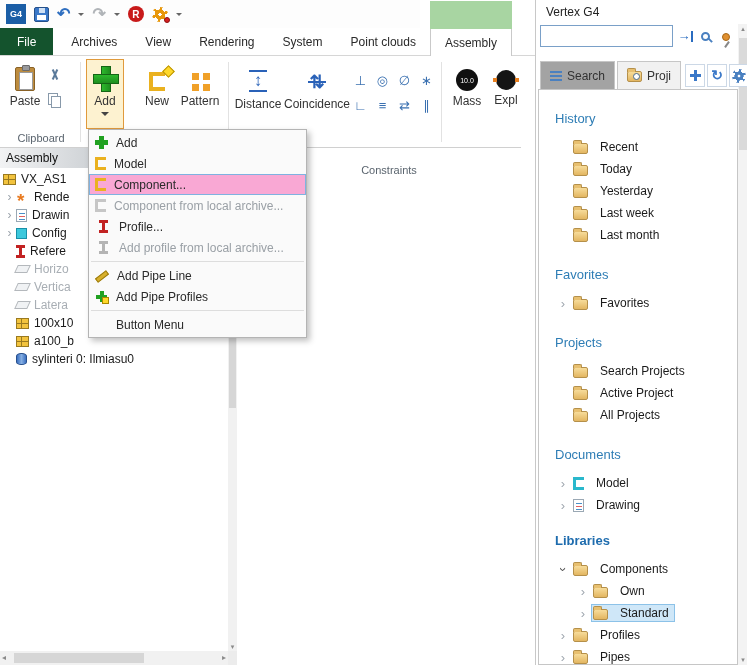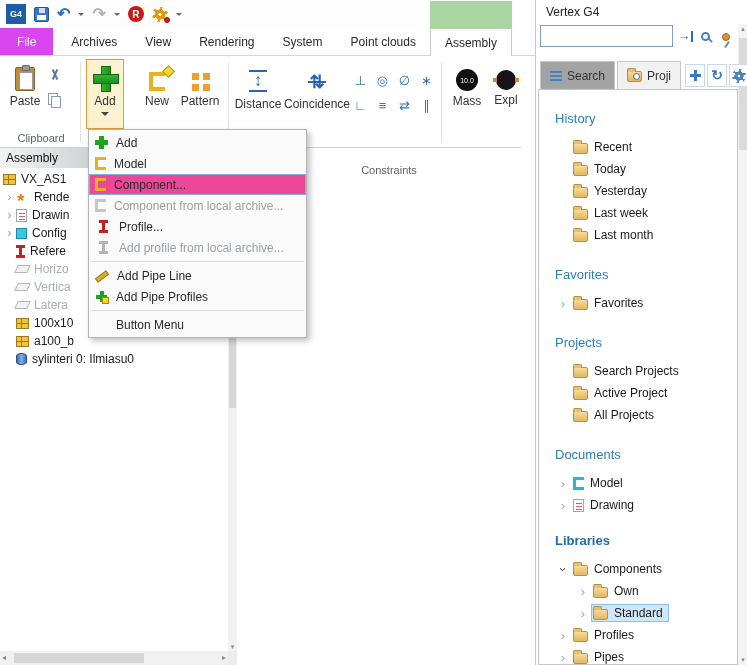--- a/index.html
+++ b/index.html
@@ -19,21 +19,21 @@
 .ic-gears{width:16px;height:15px;border-radius:50%;position:relative;
  background:radial-gradient(circle at 50% 50%, #fff 0 1.5px, transparent 1.6px),
             radial-gradient(circle at 50% 50%, #e8970a 0 5px, transparent 5.1px),
             repeating-conic-gradient(#e8970a 0deg 22deg, transparent 22deg 60deg);}
 .ic-gears b{position:absolute;right:-2px;bottom:-1px;width:6px;height:6px;border-radius:50%;background:#d42020;border:1px solid #901010;}
 .mini-dd{width:0;height:0;border:3px solid transparent;border-top-color:#666;margin-top:3px;}
 
 
 .menubar{position:absolute;left:0;top:28px;width:535px;height:28px;display:flex;align-items:stretch;border-bottom:1px solid #d6d6d6;background:#fff;z-index:1;}
 .mtab{padding:0 14px;display:flex;align-items:center;font-size:12px;color:#2a2a2a;cursor:pointer;white-space:nowrap;}
-.mtab.file{background:#d946ef;color:#fff;padding:0 17px;margin-right:4px;}
+.mtab.file{background:#14532d;color:#fff;padding:0 17px;margin-right:4px;}
 .mtab.active{position:relative;background:#fff;border:1px solid #c9c9c9;border-bottom:none;margin-bottom:-1px;z-index:3;}
 .mtab.active::before{content:"";position:absolute;left:-1px;top:-28px;width:calc(100% + 2px);height:28px;background:#a8d5a2;}
 
 
 .ribbon{position:absolute;left:0;top:56px;width:521px;height:92px;background:#fff;border-bottom:1px solid #d0d0d0;}
 .rb{position:absolute;display:flex;flex-direction:column;align-items:center;gap:3px;padding-top:5px;cursor:pointer;}
 .rb-label{font-size:12px;color:#333;white-space:nowrap;}
 #btn-paste{left:6px;top:6px;width:38px;height:66px;}
 .rb-smalls{position:absolute;left:48px;top:12px;display:flex;flex-direction:column;gap:12px;}
 #btn-add{left:86px;top:3px;width:38px;height:70px;border:1px solid #e09a3c;background:#fdf2d0;}
@@ -112,21 +112,21 @@
 .l-hscroll{position:absolute;left:0;top:651px;width:228px;height:14px;background:#f1f1f1;z-index:5;}
 .l-hscroll::before{content:"◂";position:absolute;left:2px;top:2px;font-size:8px;color:#8a8a8a;}
 .l-hscroll::after{content:"▸";position:absolute;right:2px;top:2px;font-size:8px;color:#8a8a8a;}
 .l-hthumb{position:absolute;left:14px;top:2px;width:130px;height:10px;background:#d6d6d6;}
 .l-corner{position:absolute;left:228px;top:651px;width:9px;height:14px;background:#ececec;z-index:5;}
 
 
 .add-menu{position:absolute;left:88px;top:129px;width:219px;background:#fafafa;border:1px solid #b4b4b4;box-shadow:3px 3px 6px rgba(0,0,0,.25);z-index:20;padding:2px 0;}
 .m-item{height:21px;display:flex;align-items:center;gap:8px;padding:0 10px 0 6px;font-size:12px;color:#2a2a2a;cursor:pointer;}
 .m-item.disabled{color:#9aa0a6;}
-.m-item.sel{background:#ec4899;box-shadow:inset 0 0 0 1px #7fb2e0;}
+.m-item.sel{background:#f9a8d4;box-shadow:inset 0 0 0 1px #7fb2e0;}
 .m-ic{width:16px;display:flex;justify-content:center;}
 .m-sep{height:1px;background:#ddd;margin:3px 2px;}
 .ic-add-plus{width:13px;height:13px;background-image:linear-gradient(#21a121,#21a121),linear-gradient(#21a121,#21a121);background-size:13px 5px,5px 13px;background-position:center;background-repeat:no-repeat;}
 .ic-item-info{width:12px;height:13px;border:1px solid #b8c4d4;background:#eef2f8;color:#90a4c0;font-size:9px;font-weight:bold;font-family:"Liberation Serif",serif;display:flex;align-items:center;justify-content:center;}
 .ic-item-info::before{content:"i";}
 .ic-model-c,.ic-component-c{width:11px;height:13px;border:3px solid #eab11f;border-right:none;}
 .ic-component-c-gray{width:11px;height:13px;border:3px solid #c6c6c6;border-right:none;}
 .ic-pipe-pen{width:14px;height:13px;position:relative;}
 .ic-pipe-pen::before{content:"";position:absolute;left:0;top:5px;width:12px;height:3px;background:#d8b02c;border:1px solid #9a7a10;transform:rotate(-38deg);}
 .ic-pipe-comp{width:13px;height:13px;position:relative;background-image:linear-gradient(#21a121,#21a121),linear-gradient(#21a121,#21a121);background-size:11px 4px,4px 11px;background-position:center;background-repeat:no-repeat;}
@@ -157,21 +157,21 @@
  background:radial-gradient(circle at 50% 50%, #fff 0 1.5px, transparent 1.6px),
             radial-gradient(circle at 50% 50%, #4a80c0 0 4.5px, transparent 4.6px),
             repeating-conic-gradient(#4a80c0 0deg 22deg, transparent 22deg 60deg);}
 .rp-content{position:absolute;left:2px;top:89px;width:200px;height:576px;border:1px solid #c6c6c6;background:#fff;overflow:hidden;z-index:2;}
 .rp-header{height:18px;line-height:18px;margin:20px 0 8px;padding-left:16px;font-size:13px;color:#2e7db5;cursor:pointer;}
 .rp-header.bold{font-weight:bold;color:#1e6cae;margin-top:16px;}
 .rp-row{height:22px;display:flex;align-items:center;padding-left:16px;font-size:12px;color:#1a1a1a;cursor:pointer;white-space:nowrap;}
 .rp-row.lvl1{padding-left:36px;}
 .rp-arrow{width:16px;flex:none;text-align:center;color:#a0a8b0;font-size:13px;display:inline-block;}
 .rp-arrow.open{transform:rotate(90deg);color:#555;}
-.hl{display:flex;align-items:center;gap:6px;padding:2px 6px 2px 2px;}
+.hl{display:flex;align-items:center;gap:12px;padding:2px 6px 2px 2px;}
 .sel-wrap{background:#cfe7f8;box-shadow:inset 0 0 0 1px #8cc2e8;}
 .ic-folder,.ic-folder-search{width:15px;height:11px;background:linear-gradient(#f7dc9a,#e3b661);border:1px solid #b5904a;border-radius:2px;position:relative;margin-top:2px;}
 .ic-folder::before,.ic-folder-search::before{content:"";position:absolute;left:-1px;top:-4px;width:7px;height:3px;background:#e8c070;border:1px solid #b5904a;border-bottom:none;border-radius:2px 2px 0 0;}
 .ic-folder-search::after{content:"";position:absolute;right:1px;top:1px;width:5px;height:5px;border:1.5px solid #4a6a8a;border-radius:50%;background:#fff;}
 .ic-model-doc{width:11px;height:13px;border:3px solid #2ab8cc;border-right:none;}
 .rp-scroll{position:absolute;left:202px;top:24px;width:10px;height:641px;background:#f3f3f3;}
 .rp-scroll::before{content:"▴";position:absolute;top:1px;width:100%;text-align:center;font-size:7px;color:#8a8a8a;}
 .rp-scroll::after{content:"▾";position:absolute;bottom:1px;width:100%;text-align:center;font-size:7px;color:#8a8a8a;}
 .rp-thumb{position:absolute;left:1px;top:14px;width:8px;height:112px;background:#dadada;}
 </style>

